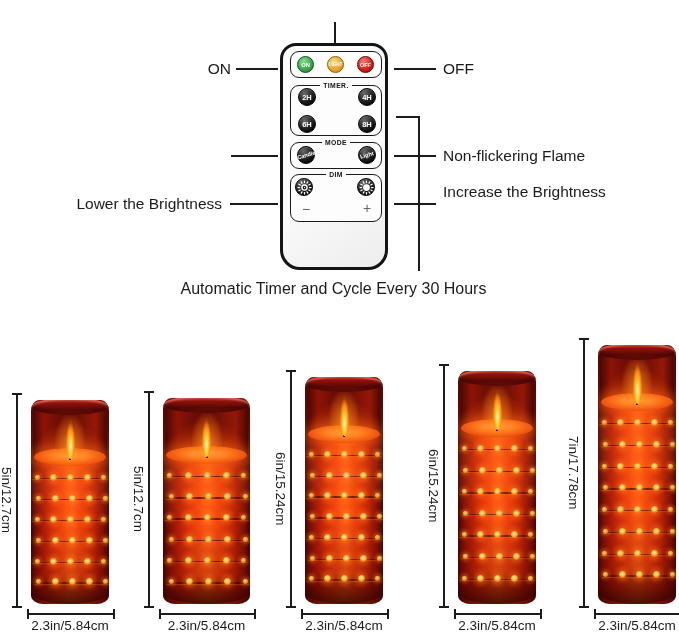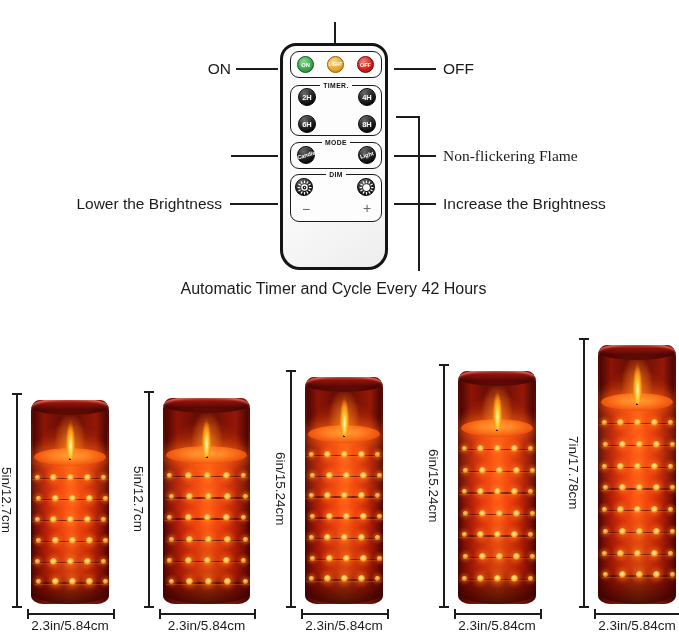--- a/index.html
+++ b/index.html
@@ -216,33 +216,33 @@
   </div>
 
   <div class="txt right" style="left:100px;top:60px;width:131px;">ON</div>
   <div class="h-line" style="left:236px;top:68px;width:42px;"></div>
 
   <div class="txt" style="left:443px;top:60px;">OFF</div>
   <div class="h-line" style="left:394px;top:68px;width:42px;"></div>
 
   <div class="h-line" style="left:231px;top:155px;width:47px;"></div>
 
-  <div class="txt" style="left:443px;top:147px;font-family:Liberation Serif, serif;">Non-flickering Flame</div>
+  <div class="txt" style="left:443px;top:147px;">Non-flickering Flame</div>
   <div class="h-line" style="left:394px;top:155px;width:42px;"></div>
 
   <div class="txt right" style="left:60px;top:195px;width:162px;">Lower the Brightness</div>
   <div class="h-line" style="left:230px;top:203px;width:48px;"></div>
 
-  <div class="txt" style="left:443px;top:195px;">Increase the Brightness</div>
+  <div class="txt" style="left:443px;top:183px;">Increase the Brightness</div>
   <div class="h-line" style="left:394px;top:203px;width:42px;"></div>
 
   <div class="h-line" style="left:396px;top:116px;width:24px;"></div>
   <div class="v-line" style="left:418px;top:116px;height:155px;"></div>
 
-  <div class="txt center" style="left:0;top:280px;width:667px;font-size:16px;">Automatic Timer and Cycle Every 42 Hours</div>
+  <div class="txt center" style="left:0;top:280px;width:667px;font-size:16px;">Automatic Timer and Cycle Every 30 Hours</div>
 
   <div id="candles">
       <div class="candle" style="left: 31px; top: 400px; width: 78px; height: 204px;">
     <div class="glass">
       <div class="bottom-shade"></div>
       <div class="cavity" style="height: 49px;"></div>
       <div class="wax-top" style="top: 48px;"></div>
       <div class="flame-glow" style="top: 14px;"></div>
       <div class="wick" style="top: 52px;"></div>
       <div class="flame" style="height: 39px; top: 20px;"></div>

